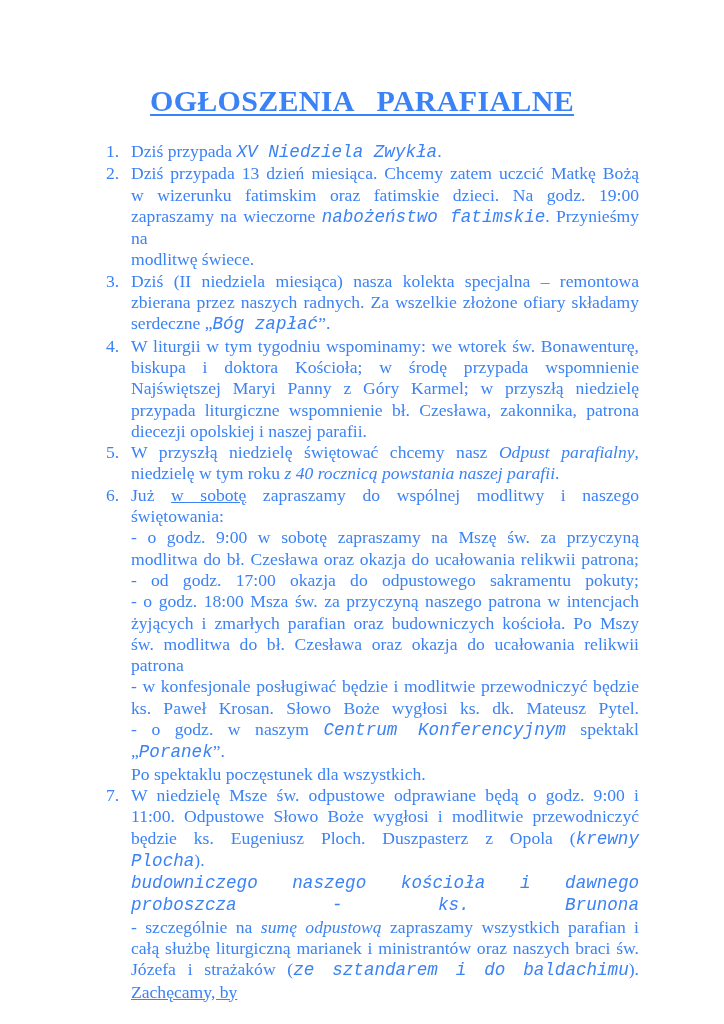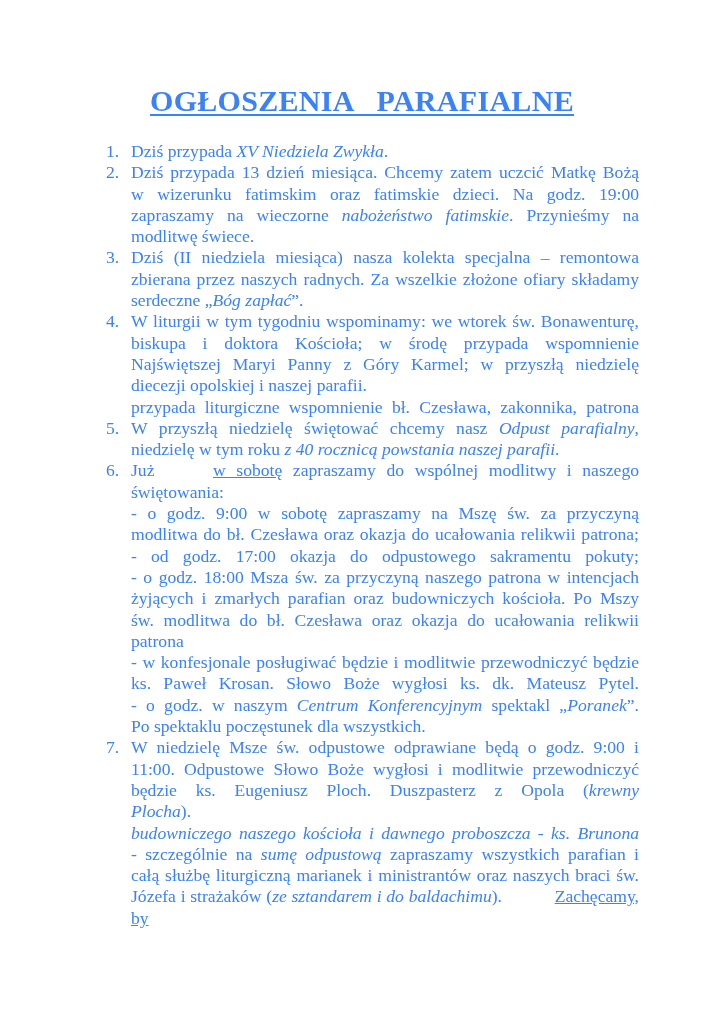--- a/index.html
+++ b/index.html
@@ -12,23 +12,23 @@
     position: absolute; left: 0; width: 724px; top: 84px; text-align: center;
     font-family: "Liberation Serif", serif; font-weight: bold; font-size: 30px;
     text-decoration: underline; text-decoration-thickness: 2px; text-underline-offset: 3px;
     letter-spacing: 0.3px; white-space: pre;
   }
   .list { position: absolute; left: 106px; top: 141px; width: 533px; margin: 0; padding: 0; list-style: none; }
   .item { position: relative; padding-left: 25px; font-size: 17.6px; line-height: 21.3px; text-align: justify; }
   .num { position: absolute; left: 0; top: 0; width: 22px; }
   .line { display: block; text-align: justify; text-align-last: justify; }
   .line.last { text-align-last: left; }
-  .i { font-style: italic; }
+  .i { font-style: italic; font-family: Liberation Mono, monospace; }
   .b { font-weight: normal; font-style: italic; }
-  .u { text-decoration: underline; margin-left: 48px; }
+  .u { text-decoration: underline; }
 </style>
 </head>
 <body>
 
 <div class="page">
   <div class="title">OGŁOSZENIA   PARAFIALNE</div>
   <ol class="list" id="ann-list">
       <li class="item">
         <span class="num">1.</span>
         <span class="line last"><span>Dziś przypada </span><span class="i">XV Niedziela Zwykła</span><span>.</span></span>
@@ -44,22 +44,22 @@
         <span class="num">3.</span>
         <span class="line"><span>Dziś (II niedziela miesiąca) nasza kolekta specjalna – remontowa</span></span>
         <span class="line"><span>zbierana przez naszych radnych. Za wszelkie złożone ofiary składamy</span></span>
         <span class="line last"><span>serdeczne „</span><span class="i">Bóg zapłać</span><span>”.</span></span>
       </li>
       <li class="item">
         <span class="num">4.</span>
         <span class="line"><span>W liturgii w tym tygodniu wspominamy: we wtorek św. Bonawenturę,</span></span>
         <span class="line"><span>biskupa i doktora Kościoła; w środę przypada wspomnienie</span></span>
         <span class="line"><span>Najświętszej Maryi Panny z Góry Karmel; w przyszłą niedzielę</span></span>
+        <span class="line"><span>przypada liturgiczne wspomnienie bł. Czesława, zakonnika, patrona</span></span>
         <span class="line last"><span>diecezji opolskiej i naszej parafii.</span></span>
-        <span class="line"><span>przypada liturgiczne wspomnienie bł. Czesława, zakonnika, patrona</span></span>
       </li>
       <li class="item">
         <span class="num">5.</span>
         <span class="line"><span>W przyszłą niedzielę świętować chcemy nasz </span><span class="b">Odpust parafialny</span><span>,</span></span>
         <span class="line last"><span>niedzielę w tym roku </span><span class="b">z 40 rocznicą powstania naszej parafii</span><span>.</span></span>
       </li>
       <li class="item">
         <span class="num">6.</span>
         <span class="line"><span>Już </span><span class="u">w sobotę</span><span> zapraszamy do wspólnej modlitwy i naszego</span></span>
         <span class="line"><span>świętowania:</span></span>

